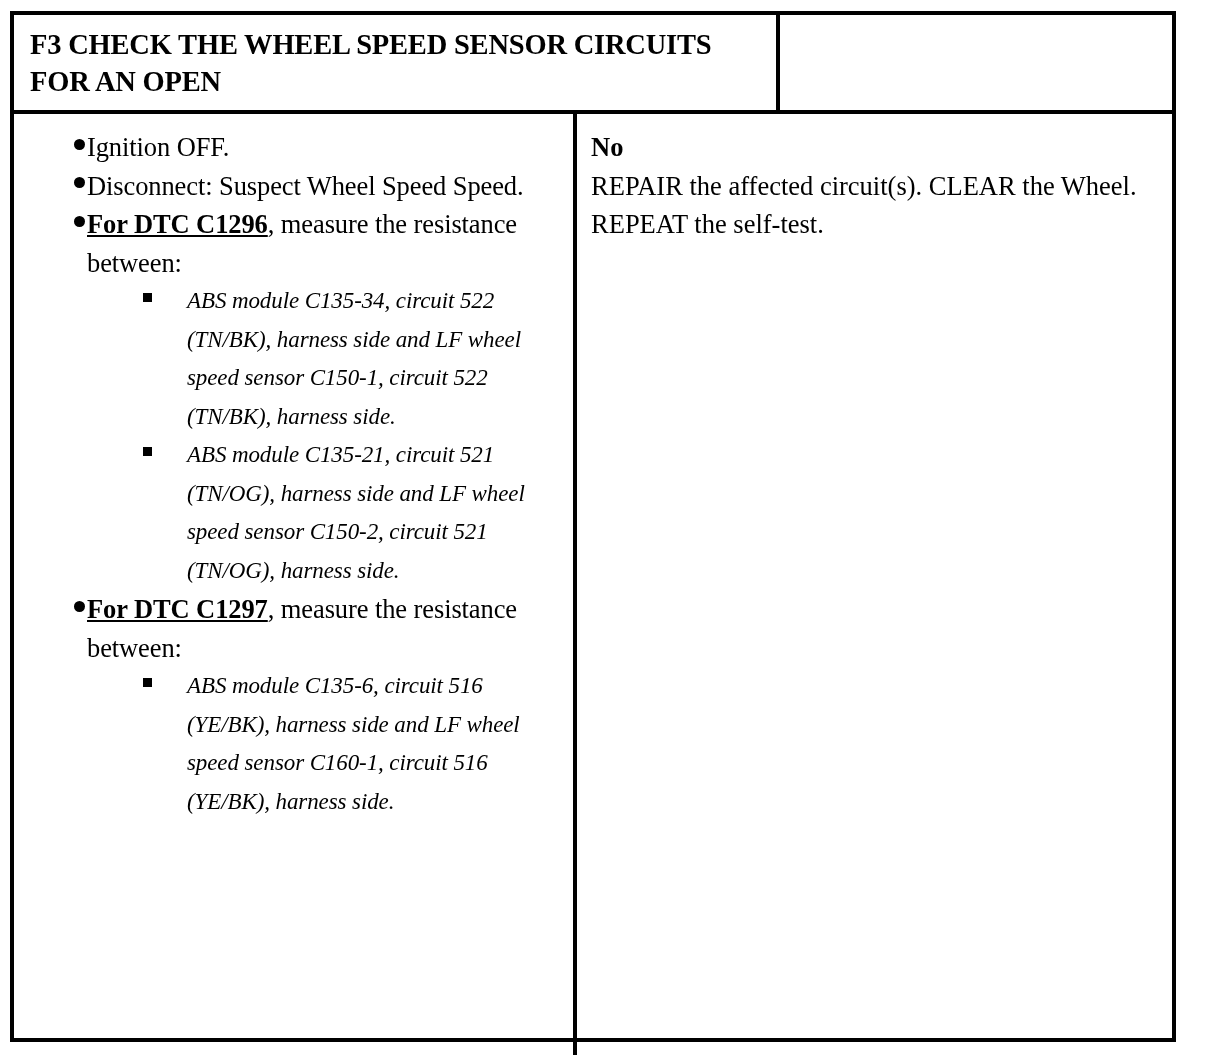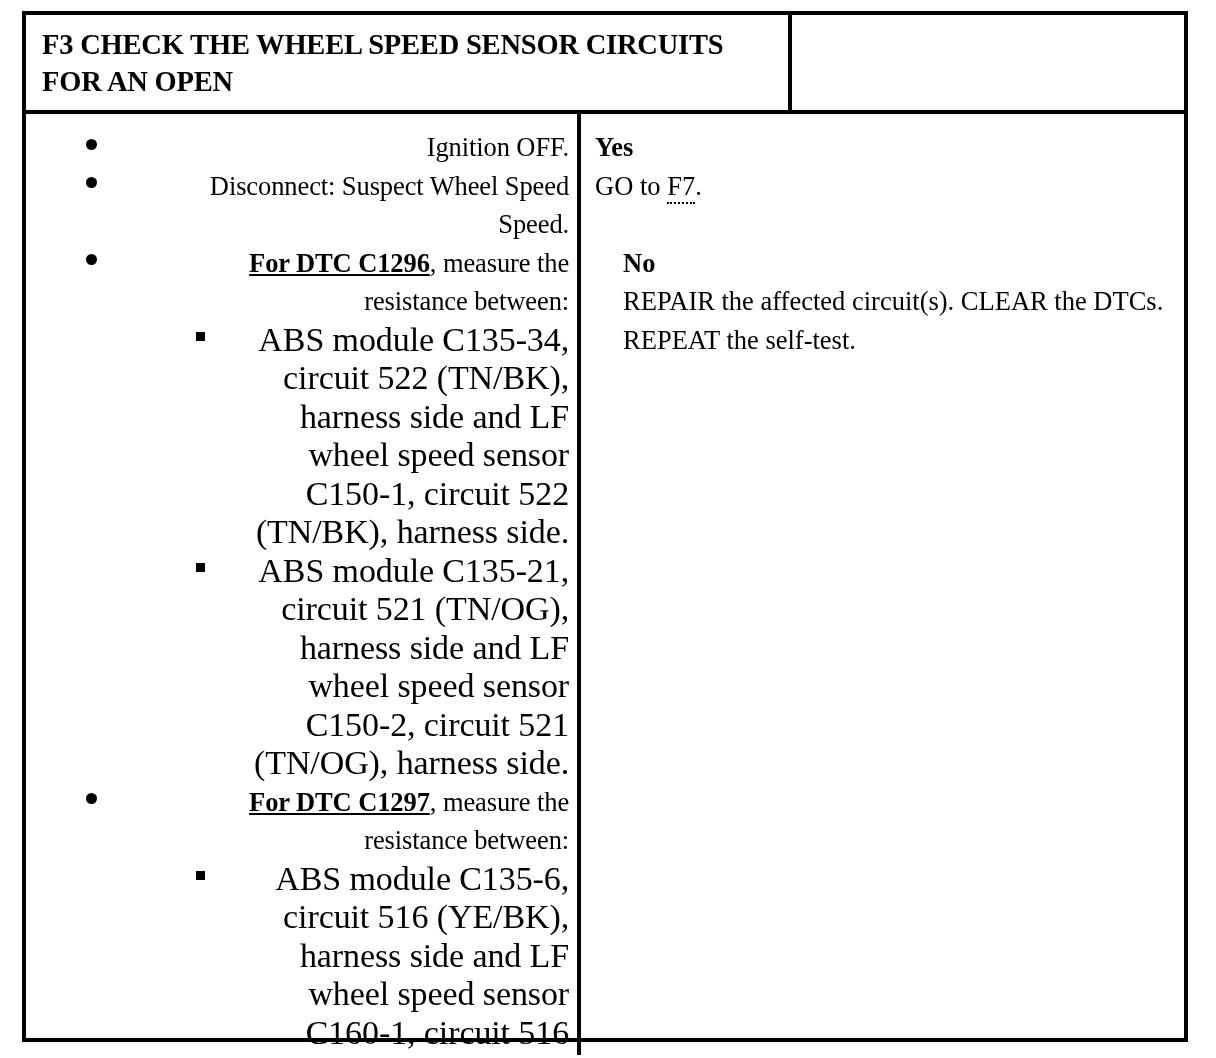--- a/index.html
+++ b/index.html
@@ -19,21 +19,21 @@
   .page {
     position: relative;
     width: 1216px;
     height: 1058px;
     background: #ffffff;
   }
 
   
   .test-table {
     position: absolute;
-    left: 22px;
+    left: 10px;
     top: 11px;
     width: 1166px;
     height: 1031px;
     box-sizing: border-box;
     border: 4px solid #000000;
     border-collapse: collapse;
     background: #ffffff;
   }
 
   .row {
@@ -78,25 +78,24 @@
 
   
   .steps {
     list-style: none;
     margin: 0;
     padding: 14px 8px 0 0;
   }
 
   .step {
     position: relative;
-    padding-left: 114px;
+    padding-left: 73px;
     font-size: 26.5px;
     line-height: 38.5px;
     letter-spacing: -0.1px;
-    text-align: right;
   }
 
   .step > .marker {
     position: absolute;
     left: 60px;
     top: 0;
     width: 20px;
     text-align: left;
     font-size: 26.5px;
     line-height: 38.5px;
@@ -110,22 +109,23 @@
   
   .substeps {
     list-style: none;
     margin: 0;
     padding: 0;
   }
 
   .substep {
     position: relative;
     padding-left: 100px;
-    font-size: 34px;
-    line-height: 38.5px;
+    font-size: 23px;
+    line-height: 38.5px;
+    font-style: italic;
   }
 
   .substep > .marker {
     position: absolute;
     left: 56px;
     top: 0;
     line-height: 38.5px;
   }
 
   .sq {
@@ -224,28 +224,24 @@
               </li>
             </ul>
           </li>
 
         </ul>
       </div>
 
       <div class="col-right">
         <div class="answers">
 
-          <div class="answer-block">
-            <div class="answer-label">Yes</div>
-            <div class="answer-text"><span>GO to </span><span class="xref">F7</span><span>.</span></div>
-          </div>
 
           <div class="answer-block">
             <div class="answer-label">No</div>
-            <div class="answer-text">REPAIR the affected circuit(s). CLEAR the DTCs. REPEAT the self-test.</div>
+            <div class="answer-text">REPAIR the affected circuit(s). CLEAR the Wheel. REPEAT the self-test.</div>
           </div>
 
         </div>
       </div>
 
     </div>
   </div>
 </div>
 
 </body></html>

